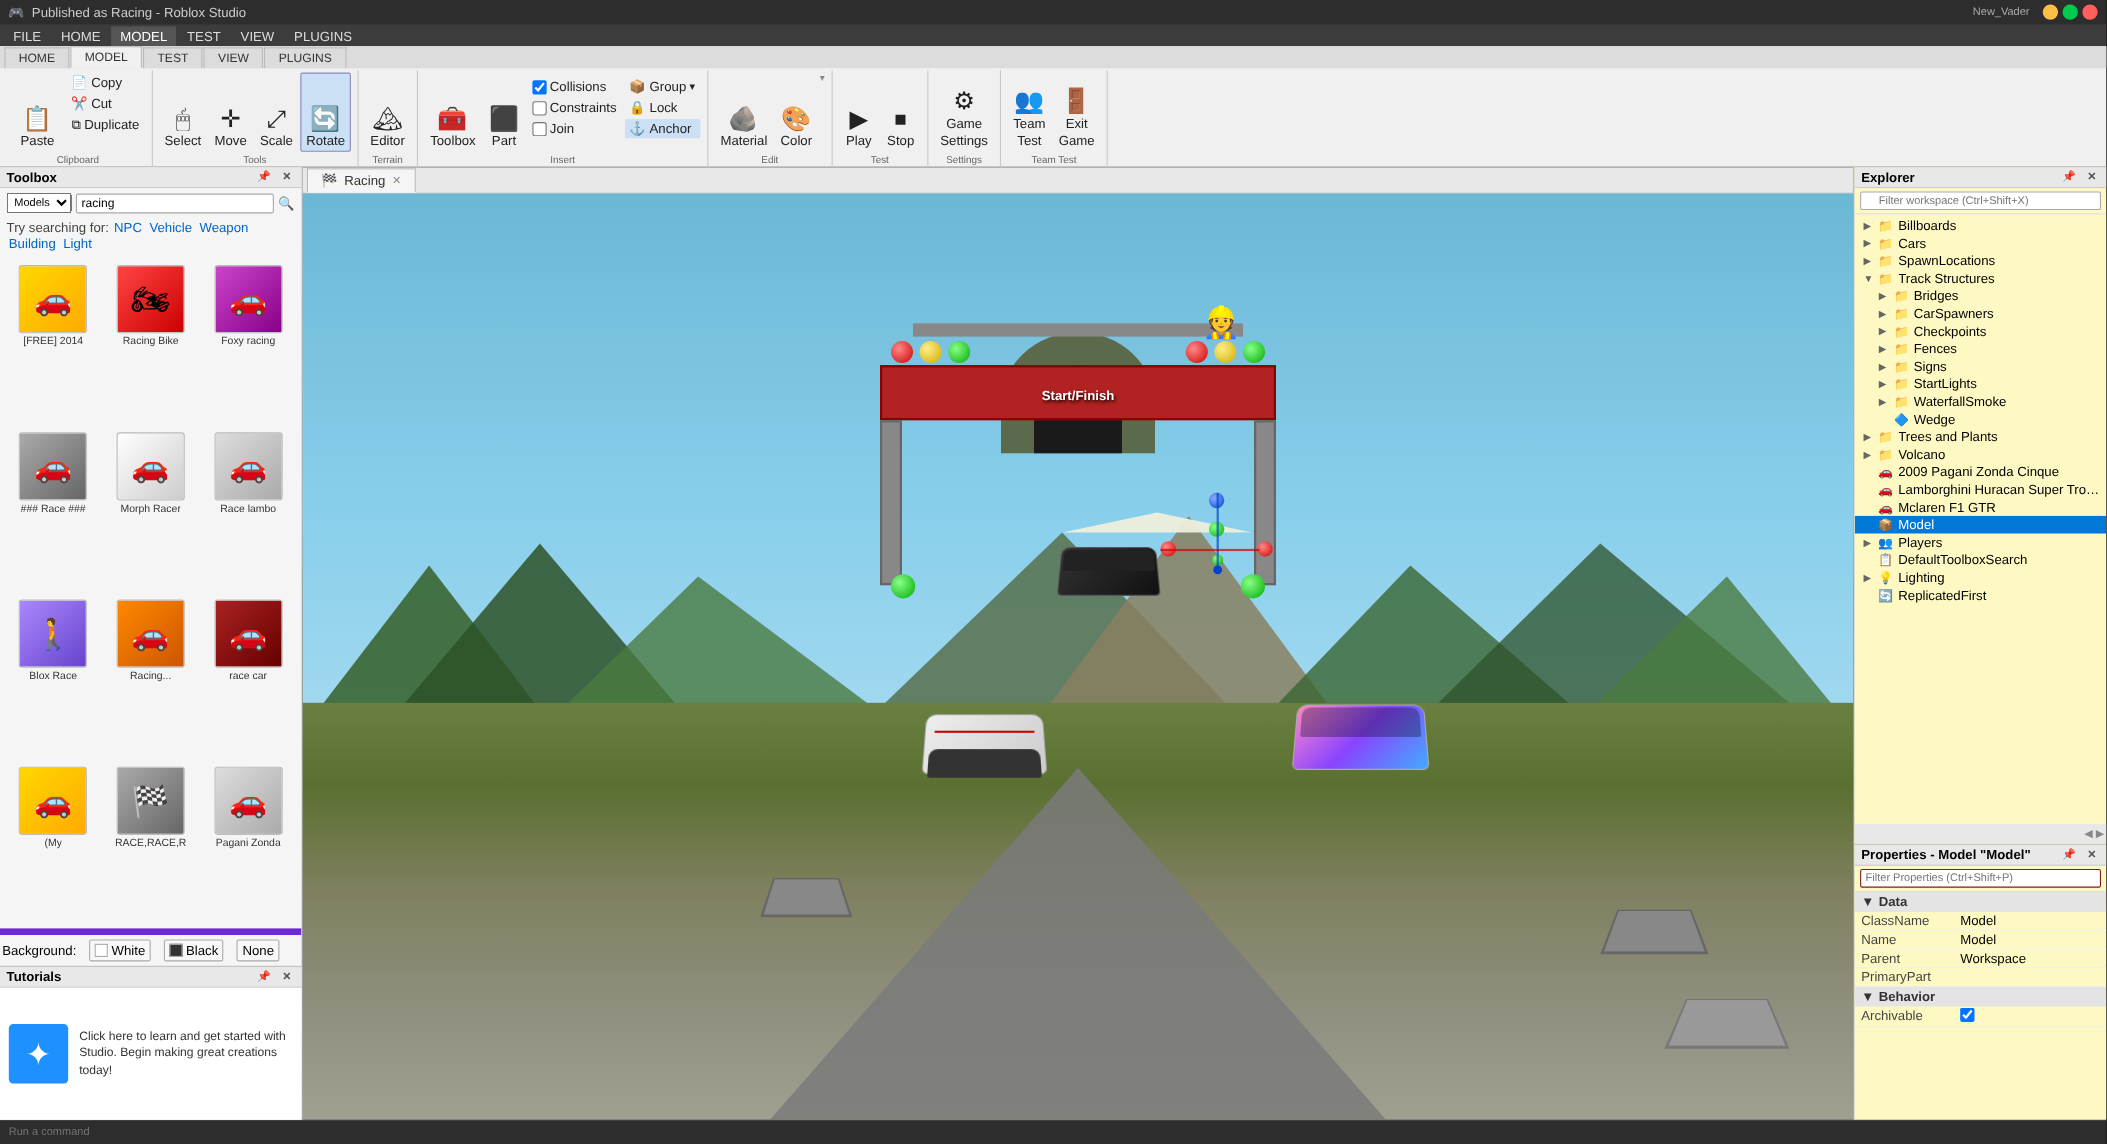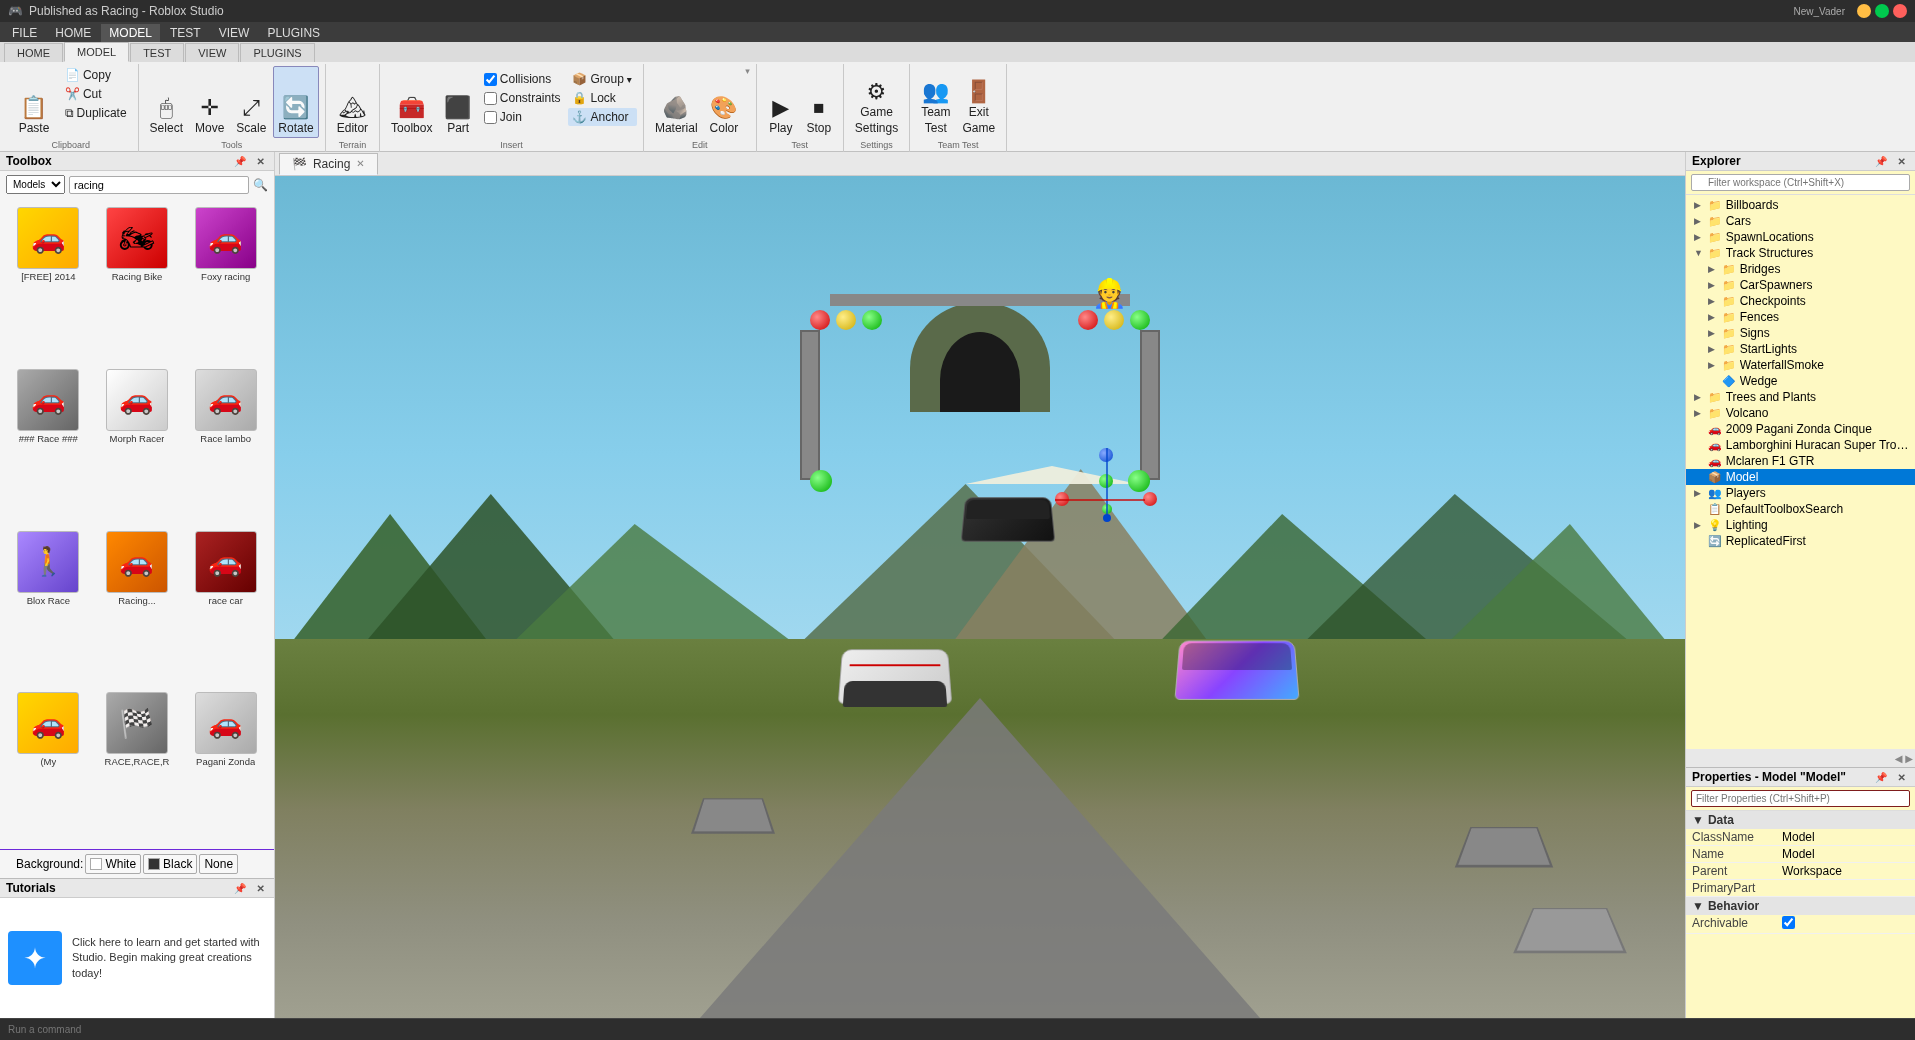--- a/index.html
+++ b/index.html
@@ -221,26 +221,26 @@
       font-size: 9.5px;
       color: #333;
       text-align: center;
       margin-top: 2px;
       max-width: 70px;
       overflow: hidden;
       text-overflow: ellipsis;
       white-space: nowrap;
     }
     .bg-controls {
-      padding: 4px 16px;
-      display: flex;
-      align-items: center;
-      gap: 2px;
+      padding: 4px 2px;
+      display: flex;
+      align-items: center;
+      gap: 12px;
       font-size: 10px;
-      border-top: 1px solid #6d28d9;
+      border-top: 6px solid #6d28d9;
     }
     .bg-btn {
       display: flex;
       align-items: center;
       gap: 3px;
       cursor: pointer;
       padding: 2px 4px;
       border: 1px solid #aaa;
       border-radius: 2px;
       background: #f8f8f8;
@@ -635,20 +635,28 @@
           <span class="panel-header-btn">✕</span>
         </div>
       </div>
       <div id="toolbox-search">
         <select style="font-size:10px;padding:2px;">
           <option>Models</option>
         </select>
         <input type="text" value="racing" style="">
         <span style="cursor:pointer;">🔍</span>
       </div>
+      <div class="toolbox-tags">
+        <span>Try searching for:</span>
+        <a>NPC</a>
+        <a>Vehicle</a>
+        <a>Weapon</a>
+        <a>Building</a>
+        <a>Light</a>
+      </div>
       <div id="toolbox-grid">
 
         <div class="toolbox-item">
           <div class="toolbox-item-img car-yellow">
               <span style="font-size:28px;">🚗</span>
             </div>
           <div class="toolbox-item-label">[FREE] 2014</div>
         </div>
 
         <div class="toolbox-item">
@@ -835,20 +843,23 @@
             <div style="width:20px;height:20px;border-radius:50%;background:radial-gradient(circle at 35% 35%,#ffee88,#ccaa00);"></div>
             <div style="width:20px;height:20px;border-radius:50%;background:radial-gradient(circle at 35% 35%,#88ff88,#00aa00);"></div>
           </div>
           <div style="display:flex;gap:6px;align-items:center;">
             <div style="width:20px;height:20px;border-radius:50%;background:radial-gradient(circle at 35% 35%,#ff8888,#cc0000);"></div>
             <div style="width:20px;height:20px;border-radius:50%;background:radial-gradient(circle at 35% 35%,#ffee88,#ccaa00);"></div>
             <div style="width:20px;height:20px;border-radius:50%;background:radial-gradient(circle at 35% 35%,#88ff88,#00aa00);"></div>
           </div>
         </div>
 
+        <div style="background:#b22222;color:white;font-size:22px;font-weight:bold;padding:10px 20px;text-shadow:1px 1px 3px #000;border:2px solid #880000;margin-top:2px;">
+          <span>Start/Finish</span>
+        </div>
 
         <div style="display:flex;justify-content:space-between;height:150px;position:relative;">
           <div style="width:20px;background:#888;border:2px solid #666;"></div>
           <div style="width:20px;background:#888;border:2px solid #666;"></div>
         </div>
 
         <div style="display:flex;justify-content:space-between;padding:0 10px;margin-top:-10px;position:relative;z-index:2;">
           <div style="width:22px;height:22px;border-radius:50%;background:radial-gradient(circle at 35% 35%,#88ff88,#00aa00);"></div>
           <div style="width:22px;height:22px;border-radius:50%;background:radial-gradient(circle at 35% 35%,#88ff88,#00aa00);"></div>
         </div>

